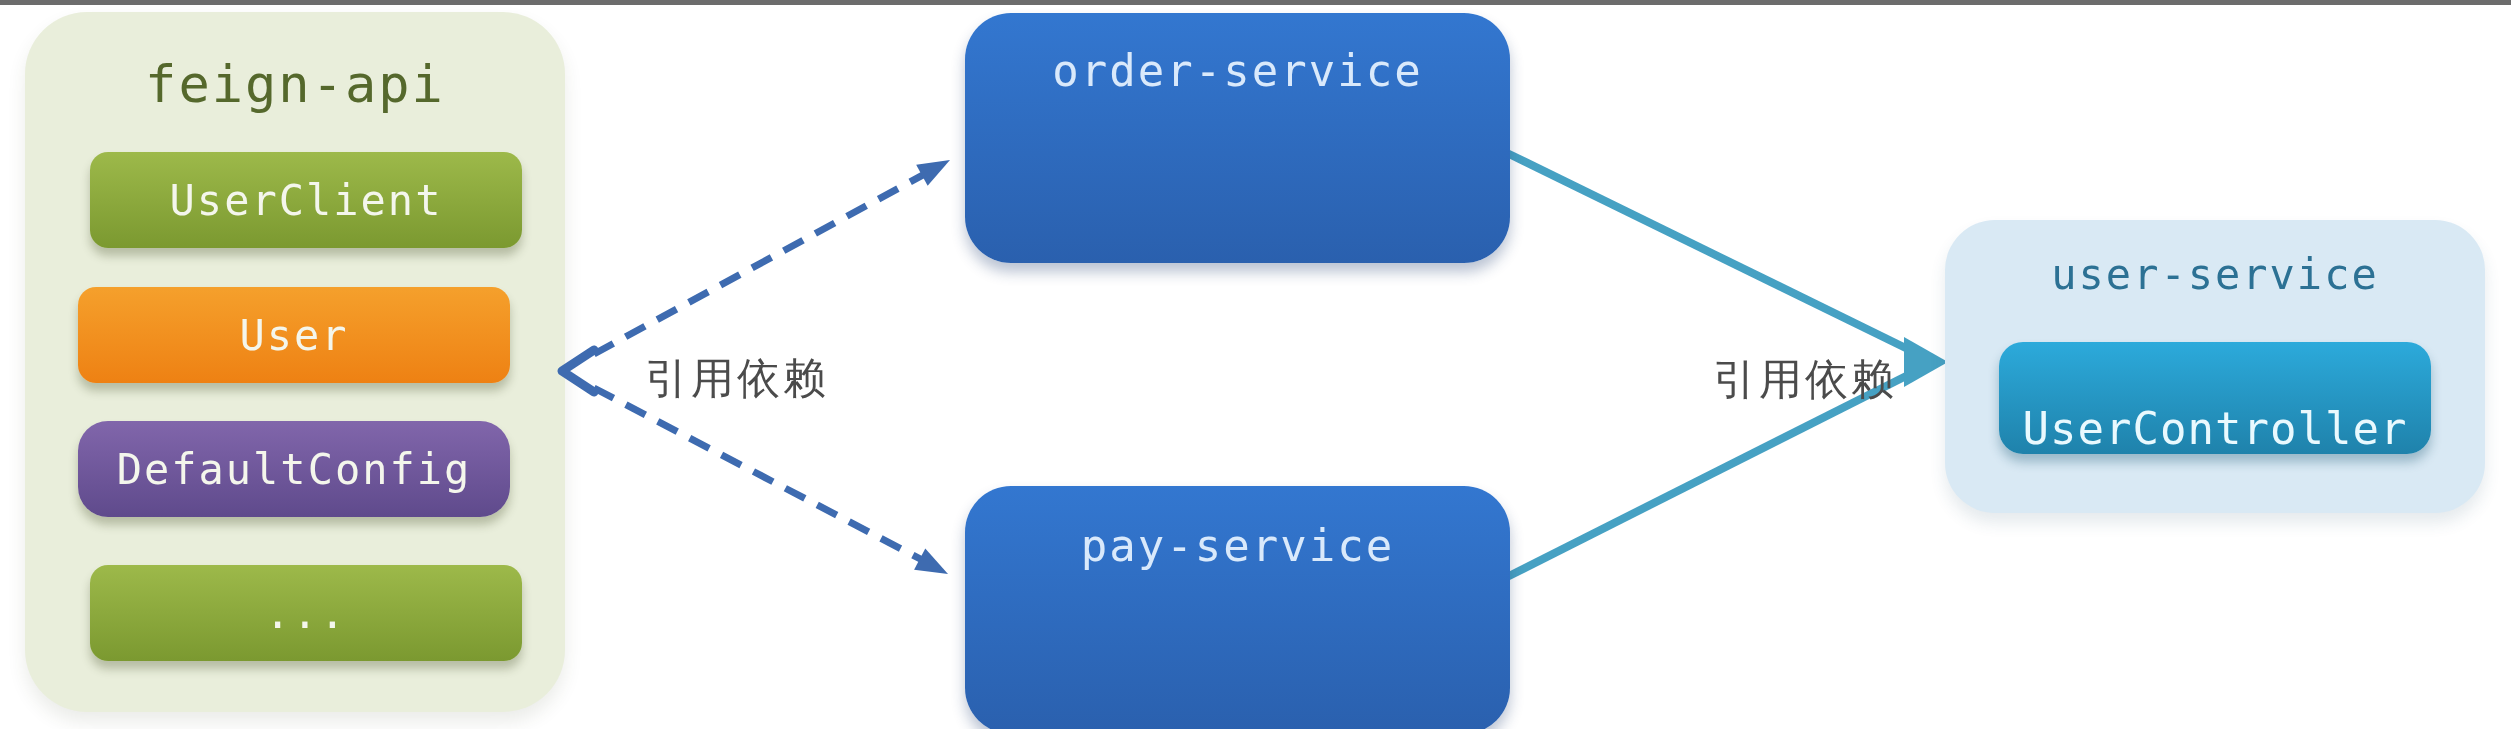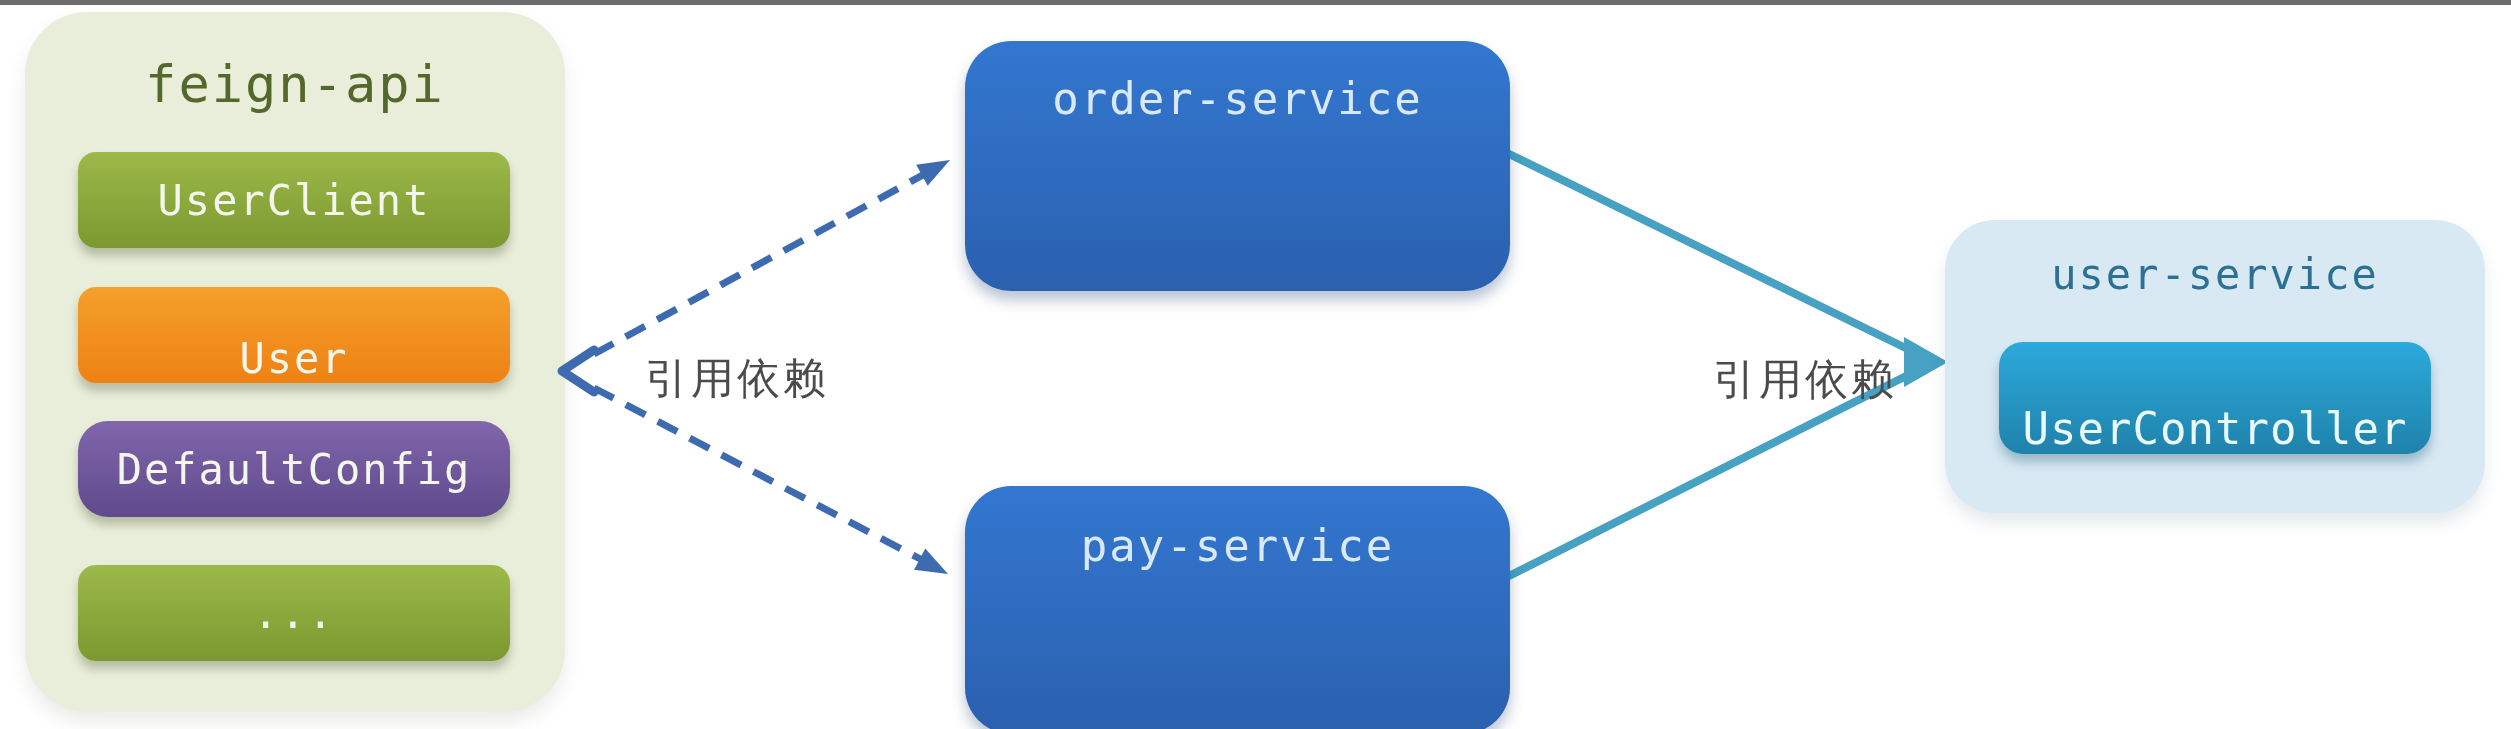--- a/index.html
+++ b/index.html
@@ -27,38 +27,38 @@
     text-align:center;font-size:52px;line-height:60px;
     color:#55682c;letter-spacing:2px;
   }
   .feign-item{
     position:absolute;left:53px;width:432px;height:96px;
     border-radius:18px;
     display:flex;align-items:center;justify-content:center;
     font-size:42px;color:#f4f6ec;letter-spacing:2px;
     box-shadow:0 8px 10px rgba(55,65,25,.28);
   }
-  .item-green {background:linear-gradient(180deg,#9db94a 0%,#7b9930 100%);}
-  .item-orange{background:linear-gradient(180deg,#f5a02c 0%,#ee8113 100%);align-items:flex-end;}
+  .item-green {background:linear-gradient(180deg,#9db94a 0%,#7b9930 100%);margin-left:12px;}
+  .item-orange{background:linear-gradient(180deg,#f5a02c 0%,#ee8113 100%);}
   .item-purple{background:linear-gradient(180deg,#8166ab 0%,#5f4a8c 100%);border-radius:30px;}
   .item-1{top:140px;}
   .item-2{top:275px;}
   .item-3{top:409px;}
   .item-4{top:553px;}
 
   
   .service-node{
     position:absolute;width:545px;
     background:linear-gradient(180deg,#3377d0 0%,#2a60ae 100%);
     border-radius:46px;
     box-shadow:0 9px 14px rgba(25,55,110,.30);
     color:#d9e9fb;font-size:44px;letter-spacing:2px;
     text-align:center;box-sizing:border-box;
   }
-  .order-node{left:965px;top:41px;height:250px;padding-top:32px;}
+  .order-node{left:965px;top:13px;height:250px;padding-top:32px;}
   .pay-node{left:965px;top:462px;height:248px;padding-top:34px;margin-top:24px;}
 
   
   .user-panel{
     left:1945px;top:220px;width:540px;height:293px;
     background:#d9e9f4;border-radius:50px;
     box-shadow:0 10px 16px rgba(40,80,110,.12);
   }
   .user-title{
     position:absolute;left:0;top:30px;width:100%;

